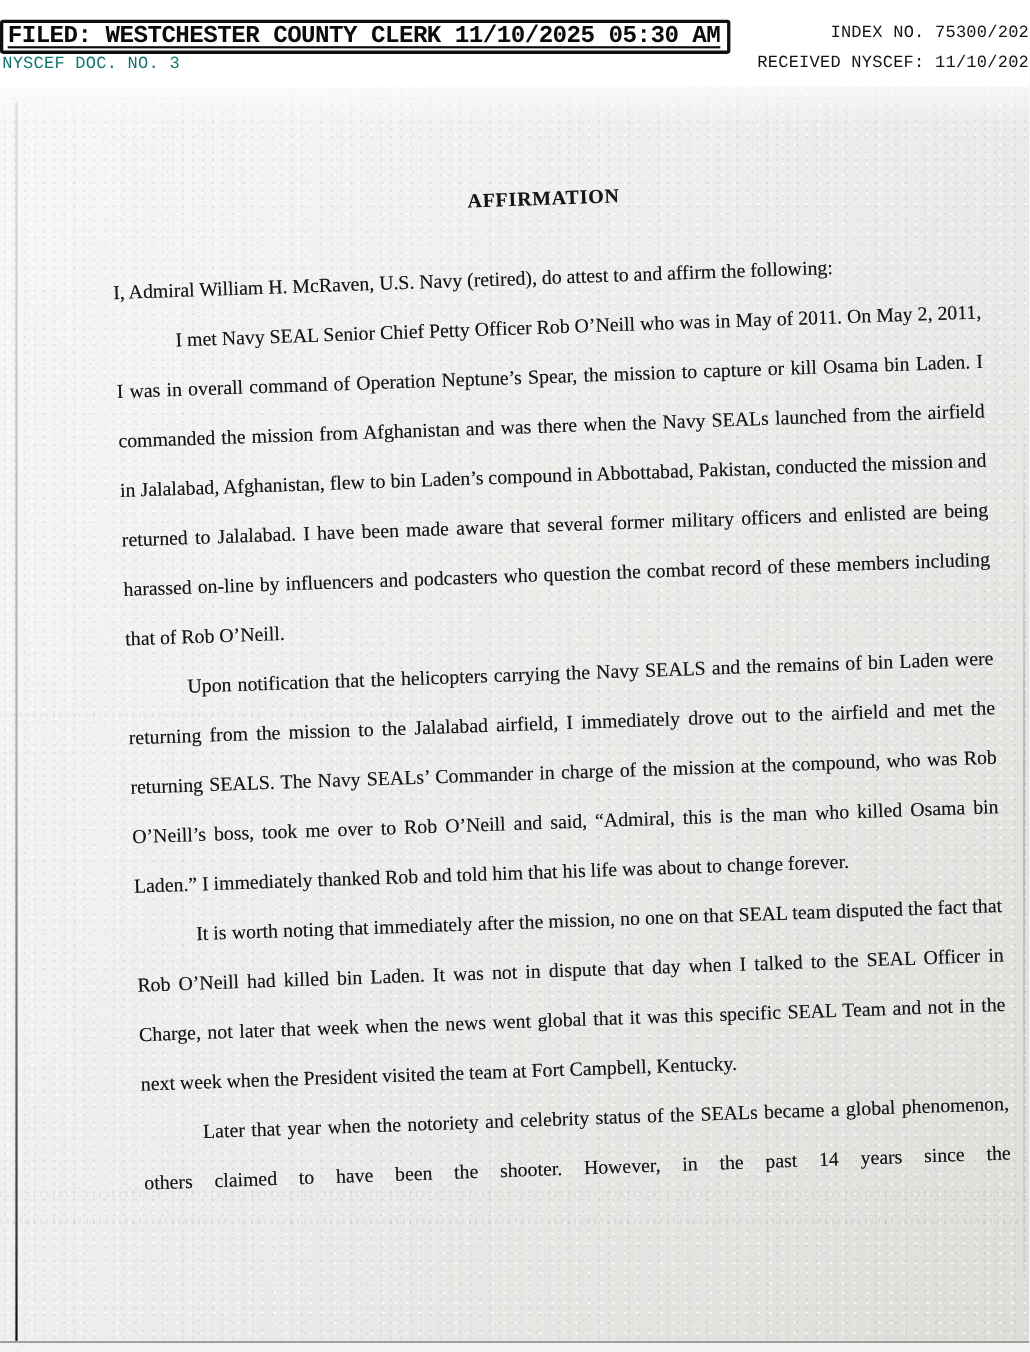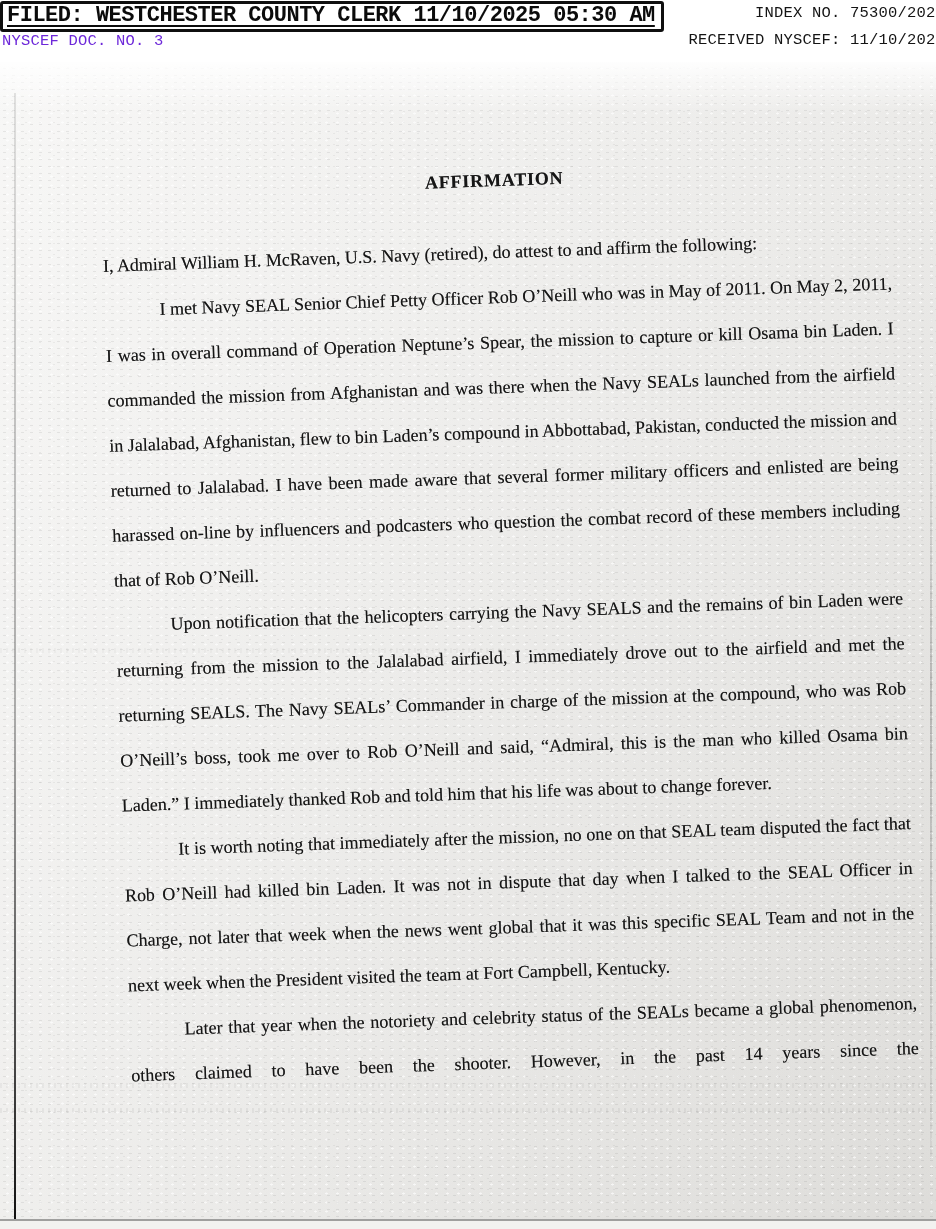--- a/index.html
+++ b/index.html
@@ -2,37 +2,37 @@
 <html><head>
 <meta charset="utf-8">
 <style>
   html,body{margin:0;padding:0;background:#ffffff;}
   .screen{
     position:relative;width:936px;height:1229px;overflow:hidden;background:#ffffff;
     font-family:"Liberation Mono", monospace;
   }
 
   
-  .header{position:absolute;top:0;left:0;right:0;height:62px;background:#ffffff;z-index:3;}
+  .header{position:absolute;top:17px;left:0;right:0;height:62px;background:#ffffff;z-index:3;}
   .filed-banner{
     position:absolute;top:1px;left:0;
     display:inline-block;
     border:3px solid #0f0f0f;border-radius:3px;
     padding:0 6px 1px 4px;
     font-weight:700;font-size:22px;line-height:24px;color:#0b0b0b;
     text-decoration:underline;text-decoration-thickness:2px;text-underline-offset:4px;
     white-space:nowrap;letter-spacing:-0.5px;
   }
   .index-no{
     position:absolute;top:4px;right:-9px;
     font-size:15.5px;color:#141414;white-space:nowrap;letter-spacing:0.2px;
   }
   .doc-no{
     position:absolute;top:32px;left:2px;
-    font-size:15.5px;color:#6d28d9;white-space:nowrap;letter-spacing:0.2px;
+    font-size:15.5px;color:#0f766e;white-space:nowrap;letter-spacing:0.2px;
   }
   .received{
     position:absolute;top:31px;right:-9px;
     font-size:15.5px;color:#141414;white-space:nowrap;letter-spacing:0.2px;
   }
 
   
   .paper{
     position:absolute;top:58px;left:0;right:0;bottom:0;
     background-color:#eae9e6;

